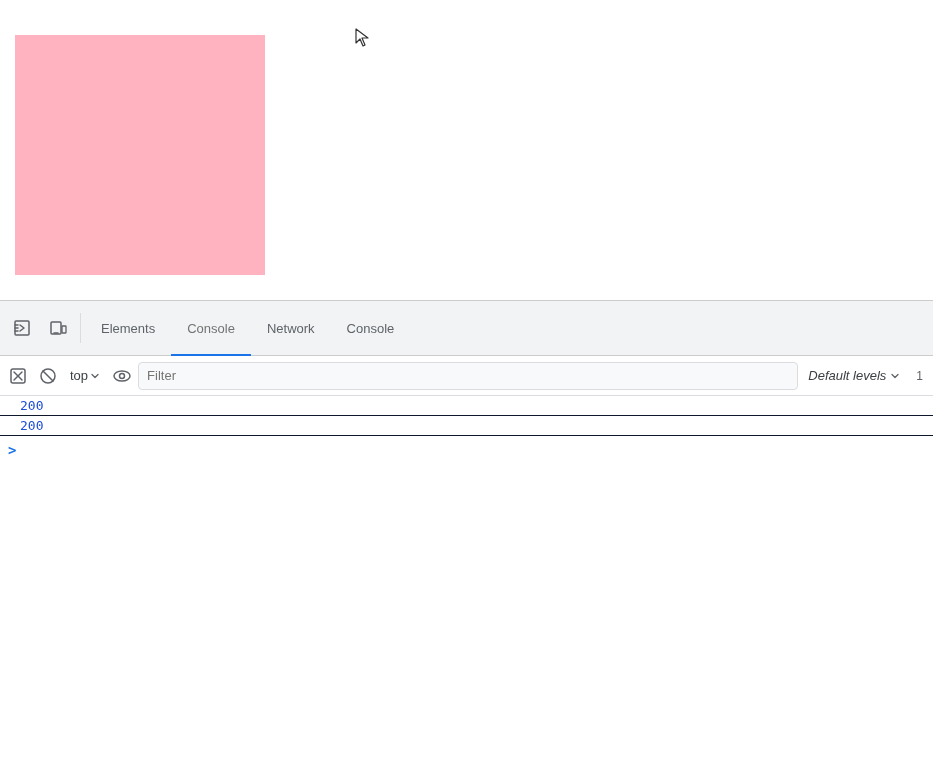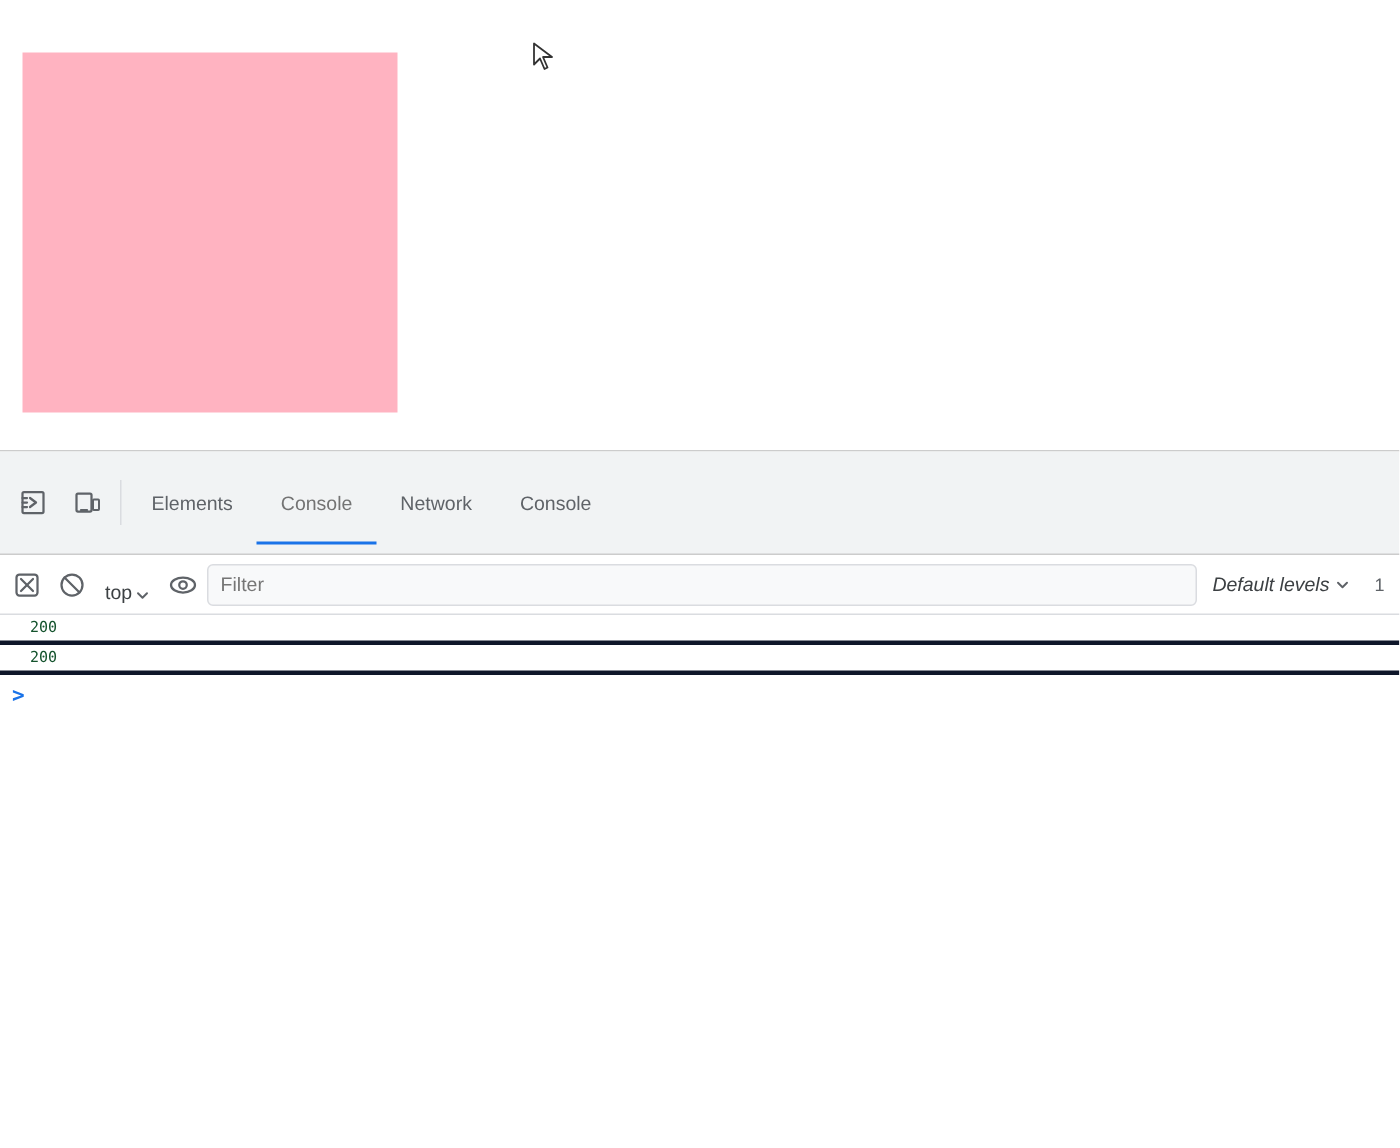--- a/index.html
+++ b/index.html
@@ -49,21 +49,21 @@
       background: #ffffff;
       border-top: 1px solid #cccccc;
       display: flex;
       flex-direction: column;
     }
 
     
     #tab-bar {
       display: flex;
       align-items: center;
-      height: 69px;
+      height: 55px;
       border-bottom: 1px solid #cccccc;
       background: #f1f3f4;
       padding: 0 4px;
       flex-shrink: 0;
     }
 
     .toolbar-icon {
       width: 36px;
       height: 36px;
       display: flex;
@@ -130,21 +130,21 @@
       justify-content: center;
       border-radius: 4px;
       cursor: pointer;
       color: #5f6368;
       font-size: 14px;
       flex-shrink: 0;
     }
 
     .context-select {
       display: flex;
-      align-items: flex-end;
+      align-items: center;
       padding: 2px 6px;
       border-radius: 4px;
       cursor: pointer;
       font-size: 13px;
       color: #3c4043;
       gap: 2px;
       height: 28px;
     }
 
     .eye-btn {
@@ -201,24 +201,24 @@
       overflow-y: auto;
       padding: 0;
       background: #ffffff;
     }
 
     .console-line {
       display: flex;
       align-items: center;
       min-height: 20px;
       padding: 2px 8px 2px 20px;
-      font-size: 10px;
+      font-size: 13px;
       font-family: 'Consolas', 'Monaco', monospace;
-      color: #14532d;
-      border-bottom: 3px solid #0f172a;
+      color: #1d4ed8;
+      border-bottom: 1px solid #0f172a;
     }
 
     .console-prompt {
       display: flex;
       align-items: center;
       min-height: 28px;
       padding: 4px 8px 4px 8px;
       font-size: 13px;
       font-family: 'Consolas', 'Monaco', monospace;
       color: #1a1aa6;

